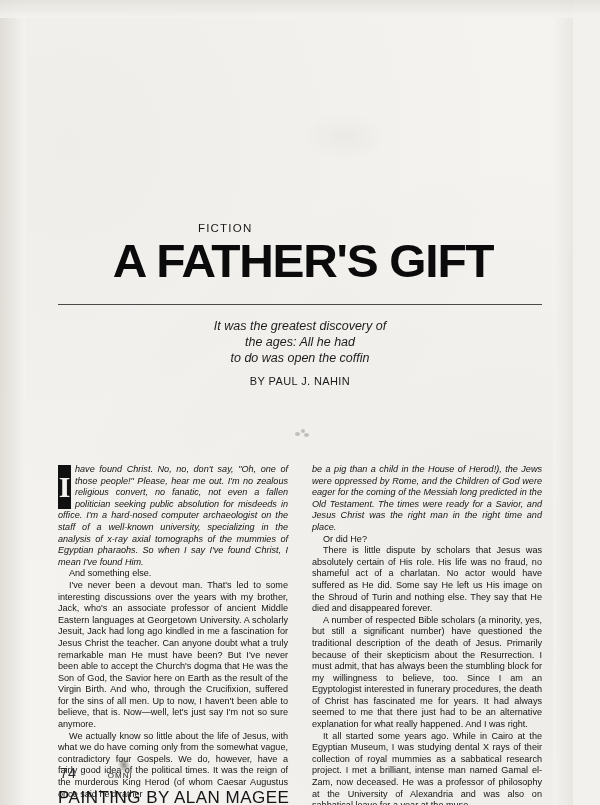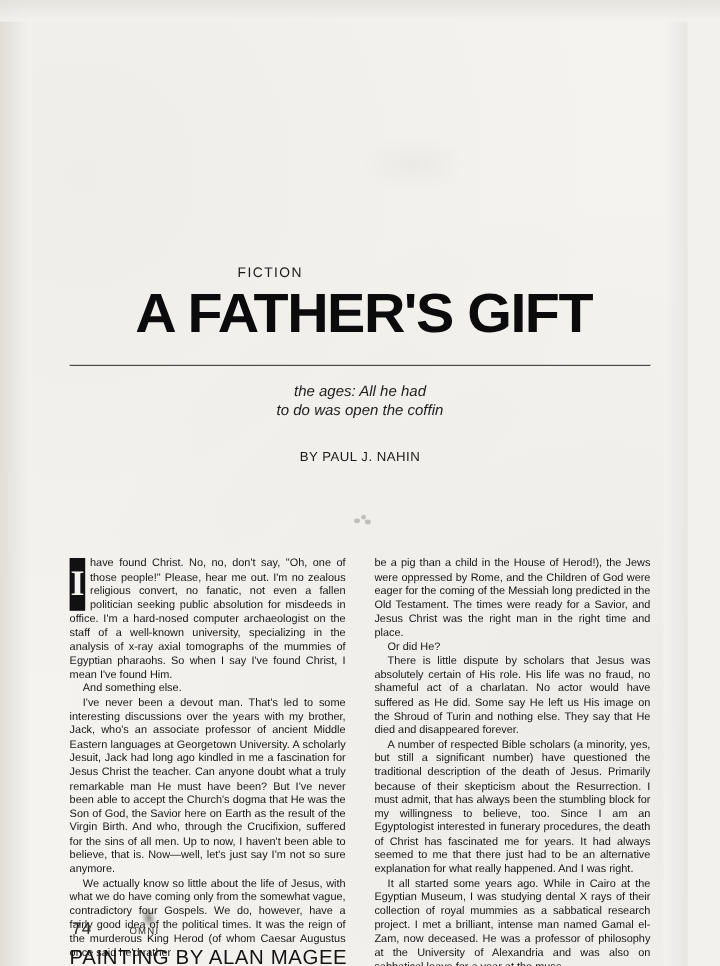--- a/index.html
+++ b/index.html
@@ -146,21 +146,21 @@
     color: #151515;
     text-align: justify;
   }
   .col-left { left: 0; }
   .col-right { left: 254px; }
 
   .col p {
     margin: 0;
     text-indent: 11px;
   }
-  .col p.noindent { text-indent: 0; }
+  .col p.noindent { text-indent: 0; font-style: italic; }
 
   .dropcap-wrap {
     position: relative;
   }
   .dropcap {
     float: left;
     width: 13px;
     height: 44px;
     background: #111;
     color: #f4f3f0;
@@ -229,20 +229,21 @@
 
   <div class="content">
 
     <div class="kicker">FICTION</div>
 
     <div class="headline">A FATHER'S GIFT</div>
 
     <div class="rule"></div>
 
     <div class="deck">
+      <div>It was the greatest discovery of</div>
       <div>the ages: All he had</div>
       <div>to do was open the coffin</div>
     </div>
 
     <div class="byline">BY PAUL J. NAHIN</div>
 
     <div class="ornament">
       <span class="blob b1"></span>
       <span class="blob b2"></span>
       <span class="blob b3"></span>

